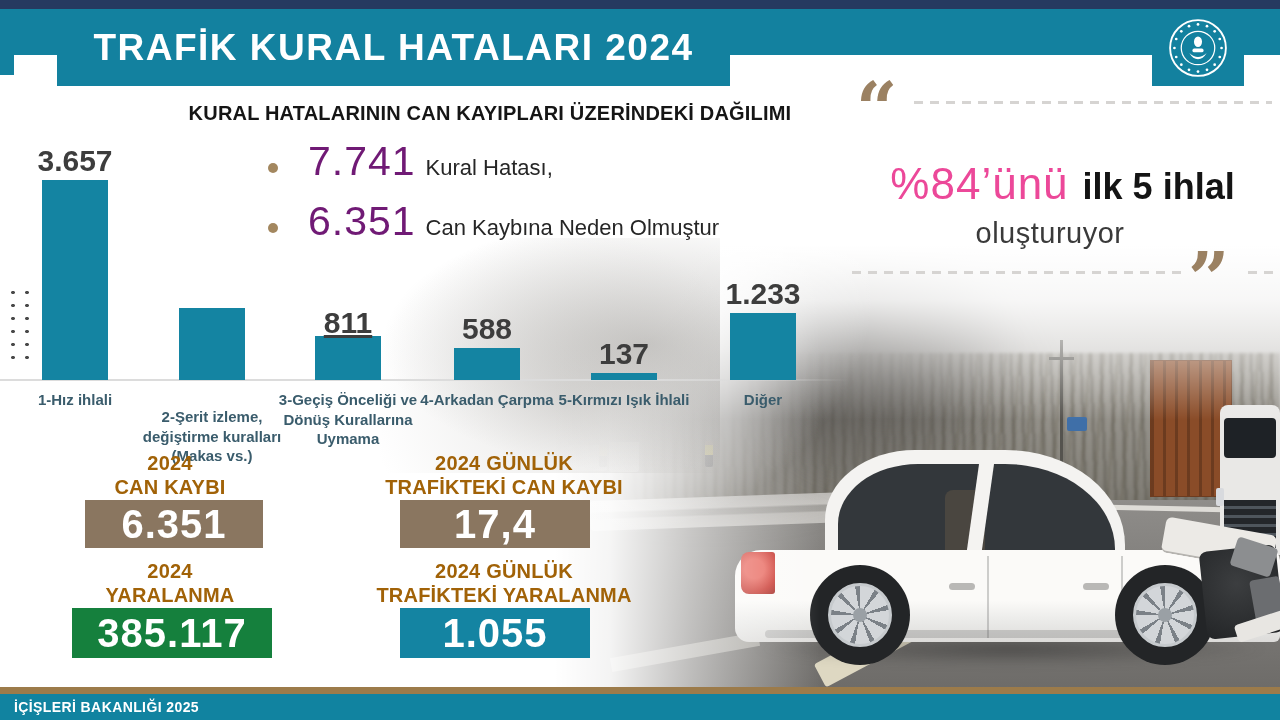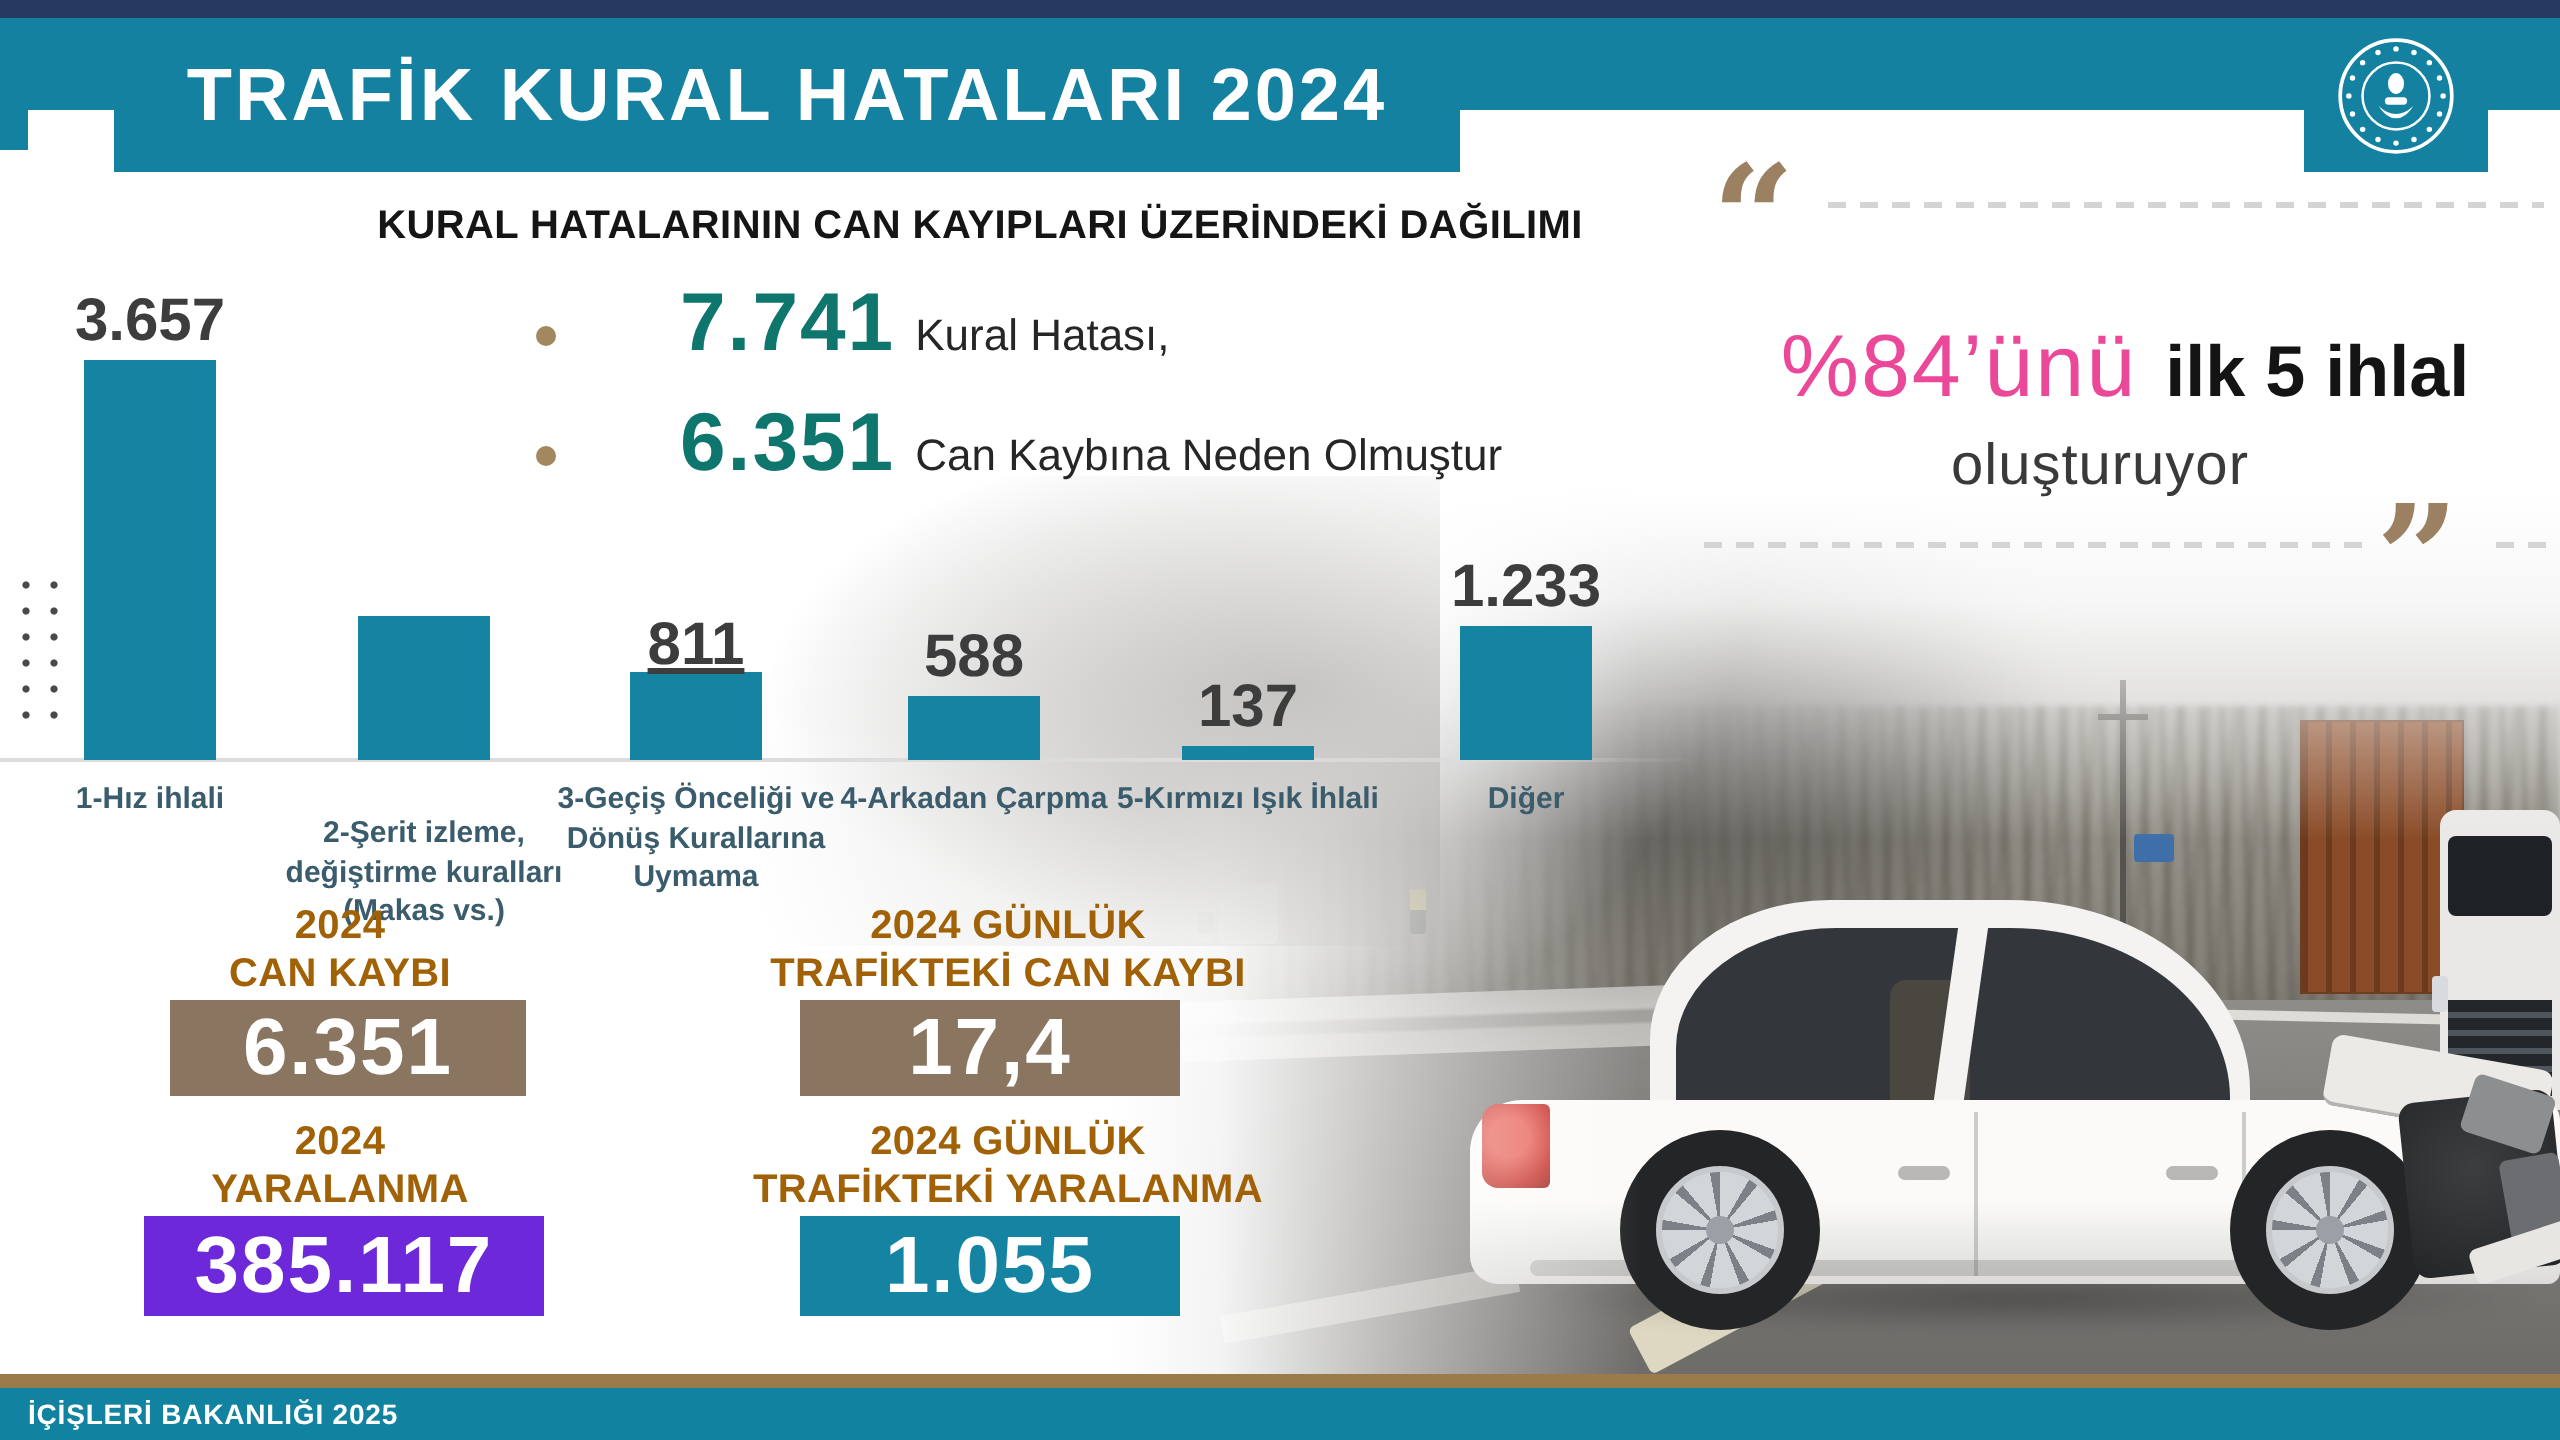--- a/index.html
+++ b/index.html
@@ -16,21 +16,21 @@
   .logo-block{position:absolute;left:1152px;top:9px;width:92px;height:77px;background:#13819f;z-index:7;
               display:flex;align-items:center;justify-content:center;}
 
   .subtitle{position:absolute;left:150px;top:102px;width:680px;text-align:center;z-index:5;
             font-size:20px;font-weight:800;color:#151515;letter-spacing:.2px;}
 
   
   .bullets{position:absolute;left:268px;top:138px;z-index:5;}
   .bullet-row{display:flex;align-items:baseline;height:60px;}
   .bullet-dot{width:10px;height:10px;border-radius:50%;background:#a3875f;align-self:center;margin-right:30px;}
-  .bullet-num{font-size:41px;font-weight:700;color:#0f766e;letter-spacing:1px;margin-left:32px;}
+  .bullet-num{font-size:41px;font-weight:400;color:#701a75;letter-spacing:1px;}
   .bullet-txt{font-size:22px;color:#262626;margin-left:10px;}
 
   
   .chart{position:absolute;inset:0;z-index:5;pointer-events:none;}
   .axis{position:absolute;left:0;top:379px;width:848px;height:2px;
         background:linear-gradient(90deg,#dcdcdc 0 75%,rgba(220,220,220,0));}
   .bar{position:absolute;width:66px;background:#1484a2;}
   .bar-val{position:absolute;width:160px;text-align:center;font-size:30px;font-weight:800;color:#3d3d3d;height:38px;line-height:38px;}
   .bar-cat{position:absolute;width:160px;text-align:center;font-size:15px;font-weight:700;color:#3a5c6c;line-height:1.3;}
   .dots-deco{position:absolute;left:6px;top:286px;width:27px;height:80px;z-index:5;
@@ -53,21 +53,21 @@
   .q-l2 .rest{font-size:36px;font-weight:800;color:#141414;margin-left:14px;}
   .q-l3{position:absolute;left:0;top:132px;width:420px;text-align:center;font-size:29px;color:#3a3a3a;letter-spacing:.5px;}
 
   
   .stats{position:absolute;inset:0;z-index:5;}
   .stat-label{position:absolute;text-align:center;font-size:20px;font-weight:800;color:#a16207;line-height:1.18;letter-spacing:.2px;}
   .stat-box{position:absolute;display:flex;align-items:center;justify-content:center;
             color:#fff;font-weight:800;font-size:40px;letter-spacing:1px;}
   .sl1{left:68px;top:452px;width:204px;}   .sb1{left:85px;top:500px;width:178px;height:48px;background:#8a7660;}
   .sl2{left:370px;top:452px;width:268px;}  .sb2{left:400px;top:500px;width:190px;height:48px;background:#8a7660;}
-  .sl3{left:68px;top:560px;width:204px;}   .sb3{left:72px;top:608px;width:200px;height:50px;background:#6d28d9;}
+  .sl3{left:68px;top:560px;width:204px;}   .sb3{left:72px;top:608px;width:200px;height:50px;background:#15803d;}
   .sl4{left:370px;top:560px;width:268px;}  .sb4{left:400px;top:608px;width:190px;height:50px;background:#1484a2;}
 
   
   .footer-tan{position:absolute;left:0;top:687px;width:1280px;height:7px;background:#9c7b4a;z-index:8;}
   .footer-teal{position:absolute;left:0;top:694px;width:1280px;height:26px;background:#1183a0;z-index:8;
                color:#fff;font-size:14px;font-weight:800;letter-spacing:.4px;line-height:26px;padding-left:14px;box-sizing:border-box;}
 
   
   .haze{position:absolute;left:380px;top:238px;width:340px;height:235px;z-index:2;
         background:radial-gradient(ellipse at 78% 45%,rgba(128,125,120,.40),rgba(128,125,120,0) 70%),

